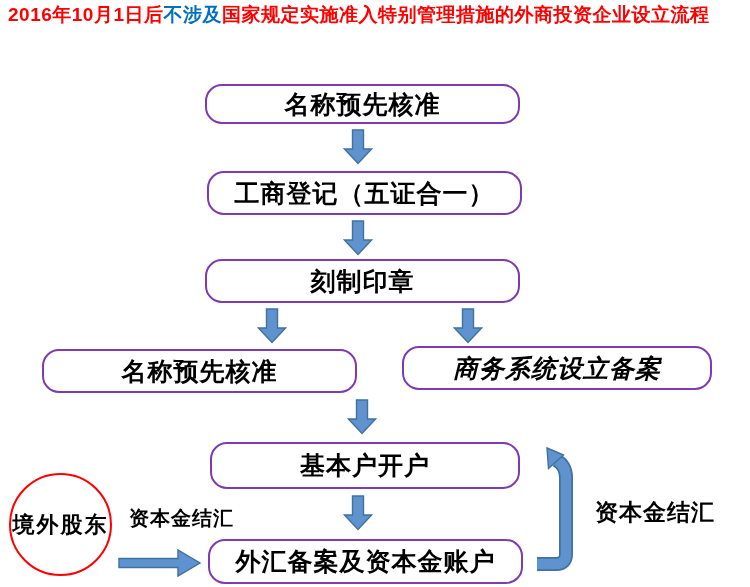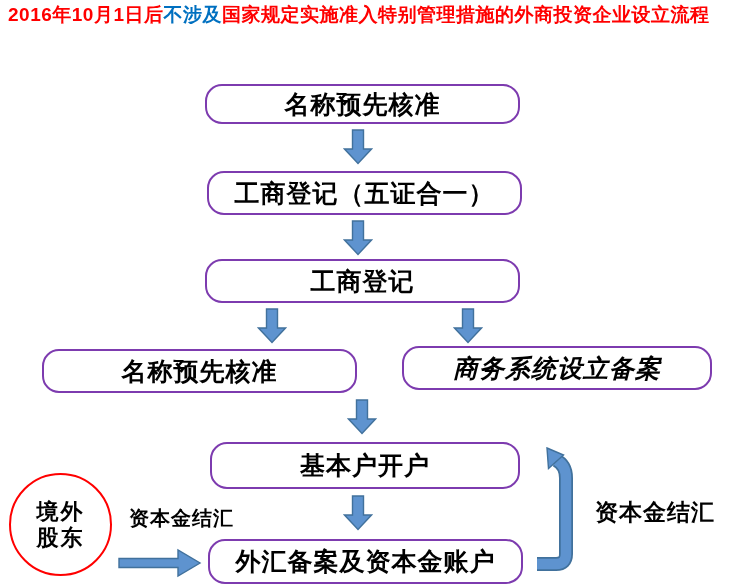--- a/index.html
+++ b/index.html
@@ -31,39 +31,39 @@
   .a5{left:347px;top:399px;}
   .a6{left:343px;top:495px;}
   .a-right{left:118px;top:548px;}
   .a-loop{left:528px;top:444px;}
   .arrow polygon{fill:#5e93cf;stroke:#41719c;stroke-width:1.4;}
   .loop-outer{fill:none;stroke:#41719c;stroke-width:14;}
   .loop-inner{fill:none;stroke:#5e93cf;stroke-width:10.5;}
   
   .circle{position:absolute;left:9px;top:473px;width:99px;height:99px;
           border:2.5px solid #ff0000;border-radius:50%;background:#fff;
-          display:flex;flex-direction:column;align-items:center;justify-content:center;
+          display:flex;flex-direction:row;align-items:center;justify-content:center;
           font-weight:bold;font-size:22px;line-height:26px;color:#000;letter-spacing:2px;}
   
   .elabel{position:absolute;font-weight:bold;color:#000;letter-spacing:1px;}
   .l-remit{left:129px;top:505px;font-size:20px;}
   .l-settle{left:595px;top:497px;font-size:23px;}
 </style>
 </head>
 <body>
 
 <div class="canvas">
 
   <div class="hdr">
     <div><span>2016年10月1日后</span><span class="blue">不涉及</span><span>国家规定实施准入特别管理措施的外商投资企业设立流程</span></div>
   </div>
 
   <div class="node n1">名称预先核准</div>
   <div class="node n2">工商登记（五证合一）</div>
-  <div class="node n3">工商登记</div>
+  <div class="node n3">刻制印章</div>
   <div class="node n4">名称预先核准</div>
   <div class="node n5">商务系统设立备案</div>
   <div class="node n6">基本户开户</div>
   <div class="node n7">外汇备案及资本金账户</div>
 
   <svg class="arrow a1" width="30" height="36" viewBox="0 0 30 36">
       <polygon points="9.5,1 20.5,1 20.5,20 28.5,20 15,34.5 1.5,20 9.5,20"></polygon>
     </svg>
   <svg class="arrow a2" width="30" height="36" viewBox="0 0 30 36">
       <polygon points="9.5,1 20.5,1 20.5,20 28.5,20 15,34.5 1.5,20 9.5,20"></polygon>

